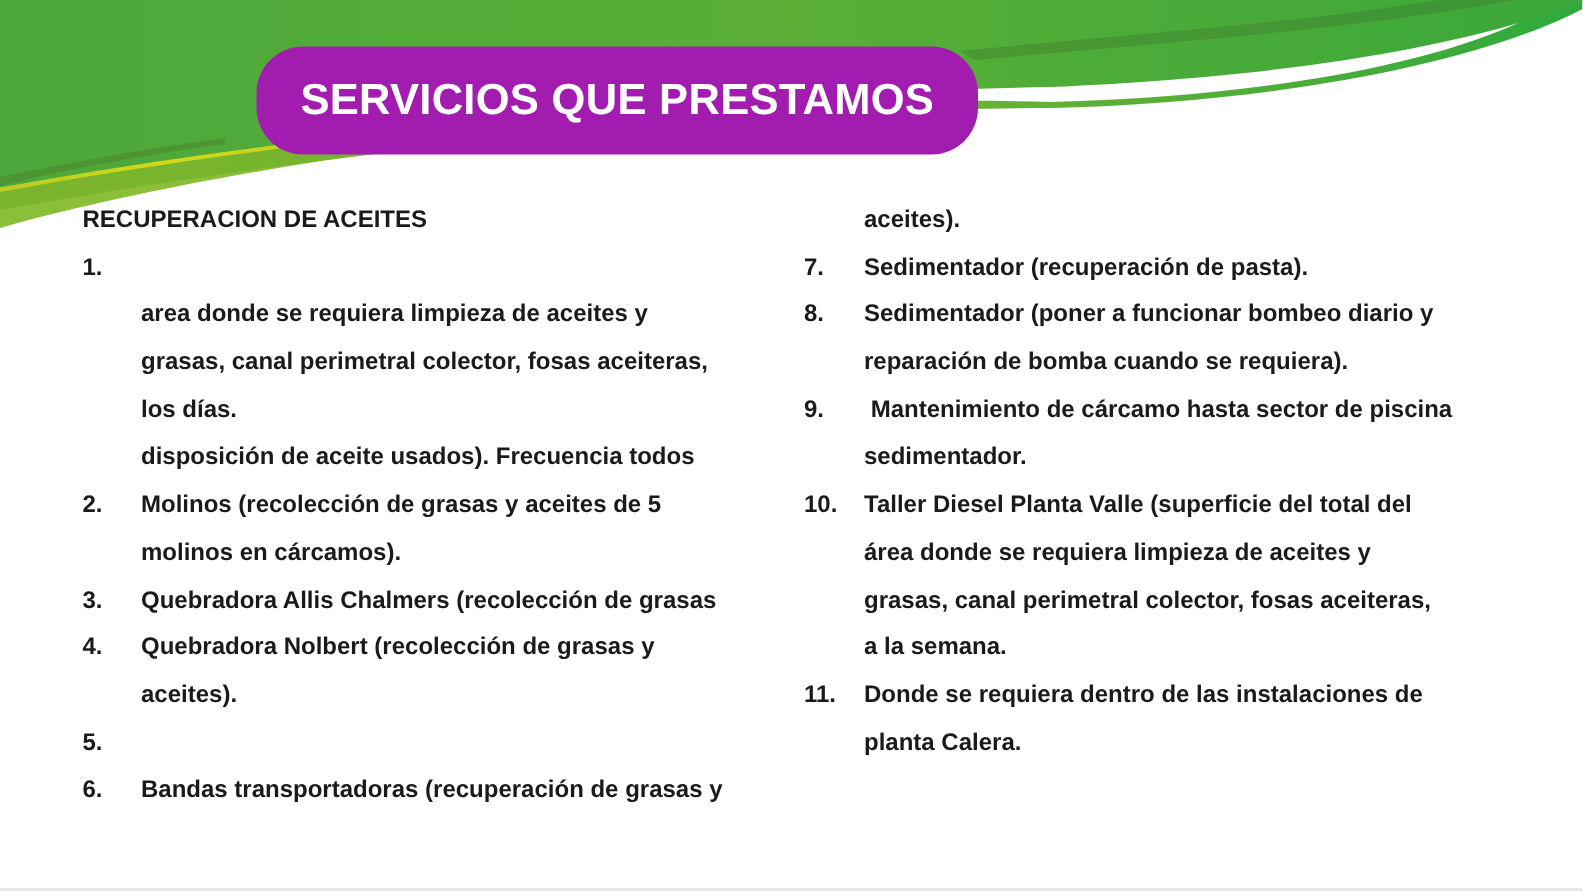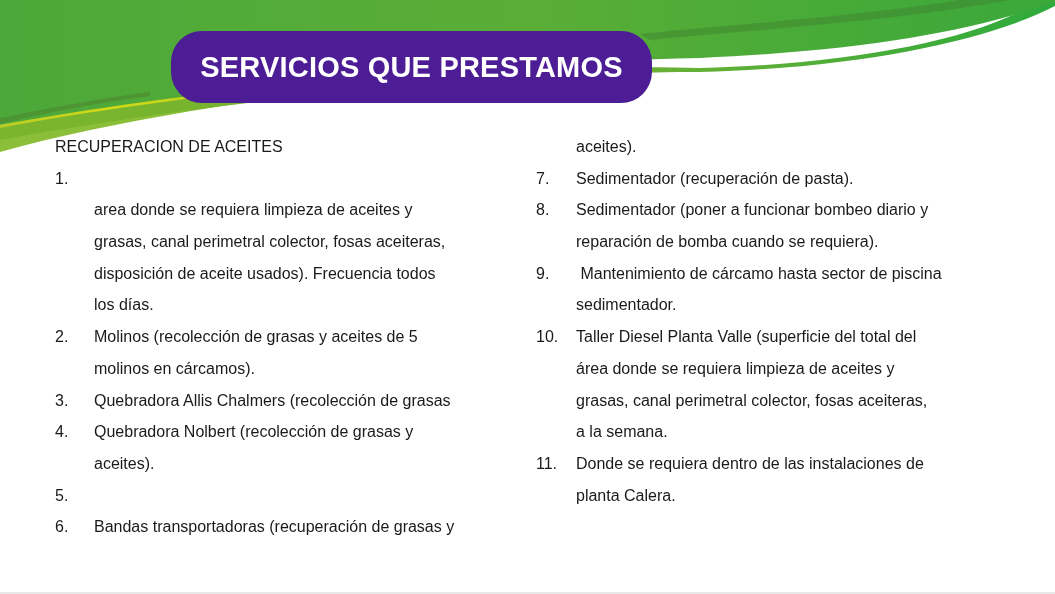--- a/index.html
+++ b/index.html
@@ -5,28 +5,28 @@
     html, body { margin: 0; padding: 0; }
     body {
       width: 1055px; height: 594px; overflow: hidden; position: relative;
       background: #ffffff;
       font-family: "Liberation Sans", "DejaVu Sans", sans-serif;
     }
     .slide { position: absolute; left: 0; top: 0; width: 1055px; height: 594px; }
     .bg-swoosh { position: absolute; left: 0; top: 0; width: 1055px; height: 170px; }
     .title-box {
       position: absolute; left: 171px; top: 31px; width: 481px; height: 72px;
-      background: #4c1d95;
+      background: #a21caf;
       display: flex; align-items: center; justify-content: center; border-radius: 31px;
     }
     .title-text {
       color: #ffffff; font-weight: bold; font-size: 29px; letter-spacing: 0.2px;
       white-space: nowrap;
     }
-    .col { position: absolute; top: 131px; font-weight: normal; color: #1a1a1a; font-size: 16px; }
+    .col { position: absolute; top: 131px; font-weight: bold; color: #1a1a1a; font-size: 16px; }
     .col-left { left: 55px; width: 480px; }
     .col-right { left: 536px; width: 500px; }
     .line { height: 31.7px; line-height: 31.7px; white-space: nowrap; position: relative; }
     .num { position: absolute; left: 0; }
     .txt { position: absolute; left: 39px; }
     .col-right .txt { left: 40px; }
     .heading { position: absolute; left: 0; }
     .bottom-rule { position: absolute; left: 0; top: 592px; width: 1055px; height: 2px; background: #e8e8e8; }
   </style>
 </head>
@@ -79,25 +79,25 @@
     <div class="line">
         <span class="num"></span>
         <span class="txt">area donde se requiera limpieza de aceites y</span>
       </div>
     <div class="line">
         <span class="num"></span>
         <span class="txt">grasas, canal perimetral colector, fosas aceiteras,</span>
       </div>
     <div class="line">
         <span class="num"></span>
-        <span class="txt">disposición de aceite usados).  Frecuencia todos</span>
+        <span class="txt">los días.</span>
       </div>
     <div class="line">
         <span class="num"></span>
-        <span class="txt">los días.</span>
+        <span class="txt">disposición de aceite usados).  Frecuencia todos</span>
       </div>
     <div class="line">
         <span class="num">2.</span>
         <span class="txt">Molinos (recolección de grasas y aceites de 5</span>
       </div>
     <div class="line">
         <span class="num"></span>
         <span class="txt">molinos en cárcamos).</span>
       </div>
     <div class="line">

